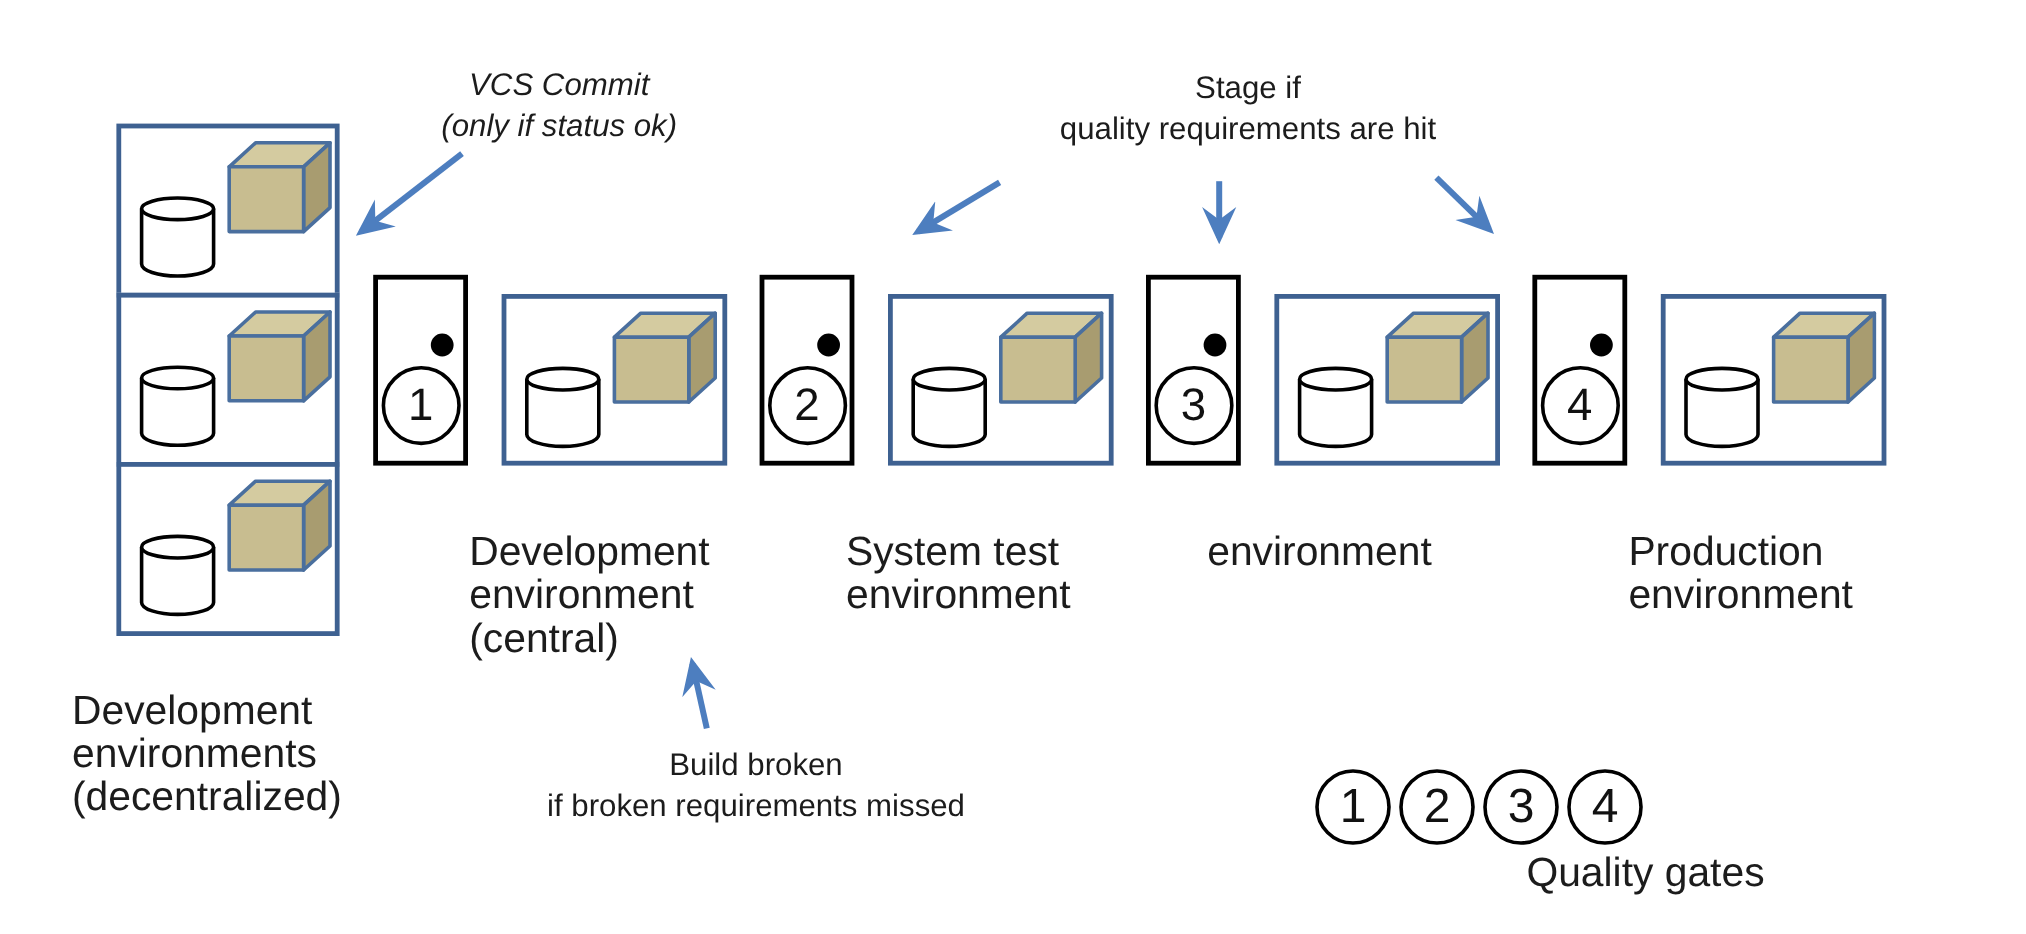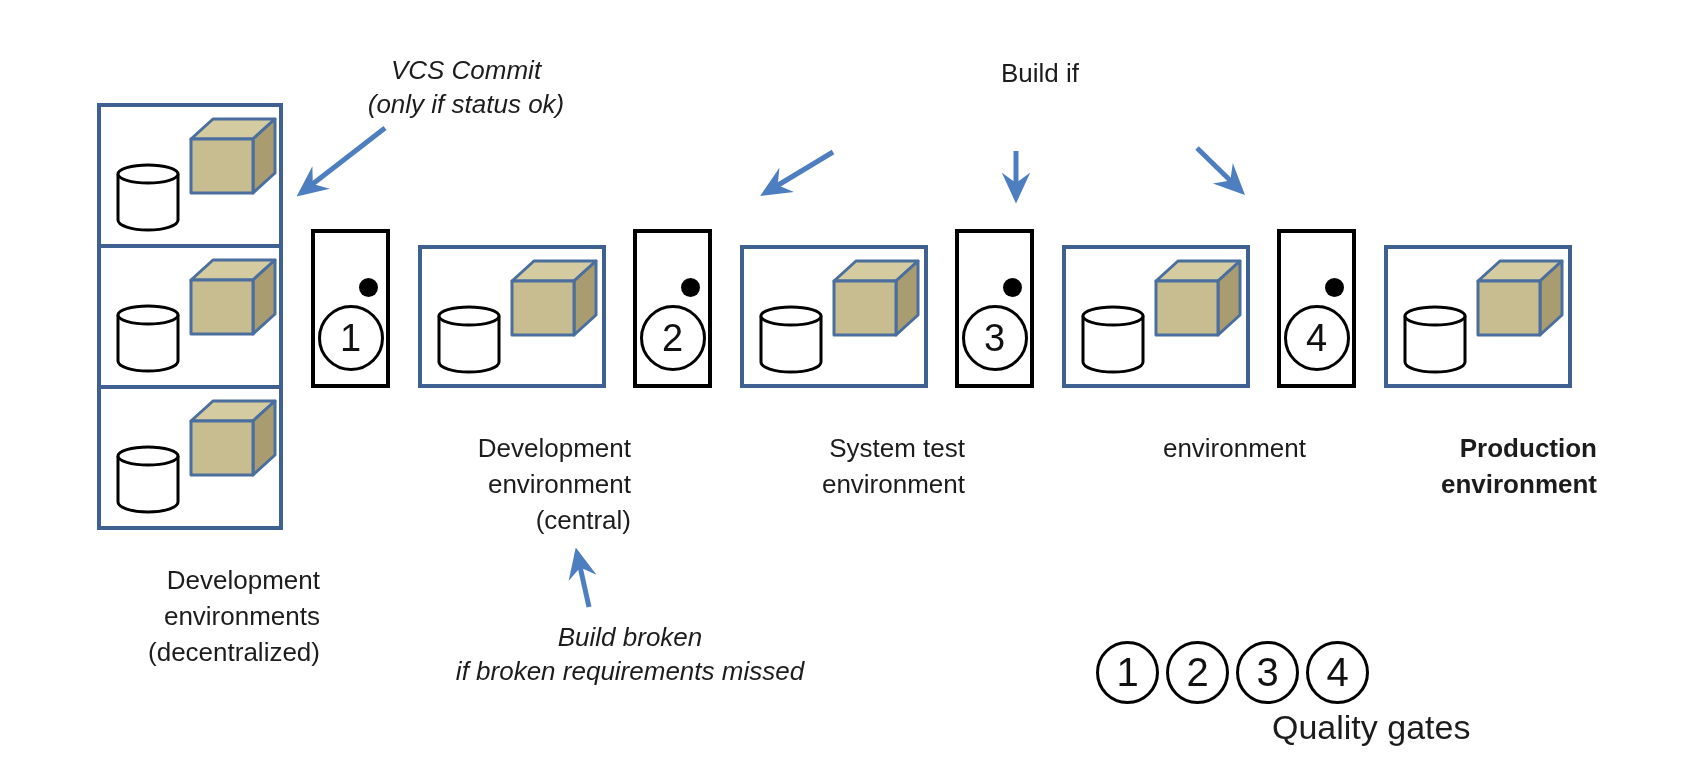--- a/index.html
+++ b/index.html
@@ -36,21 +36,21 @@
     border-radius:50%; background:#000000;
   }
   .gate-circle {
     position:absolute; left:50%; transform:translateX(-50%); top:72px;
     width:66px; height:66px; border:3px solid #000000; border-radius:50%;
     display:flex; align-items:center; justify-content:center;
     font-size:38px; color:#111111; background:#ffffff;
   }
 
   
-  .label { text-align:right; font-size:26px; line-height:36px; color:#1c1c1c; }
+  .label { text-align:left; font-size:34px; line-height:36px; color:#1c1c1c;margin-top:12px; }
   .ann   { text-align:center; font-size:26px; line-height:34px; color:#1c1c1c; }
 
   
   .legend-circle {
     width:63px; height:63px; border:3px solid #000000; border-radius:50%;
     display:flex; align-items:center; justify-content:center;
     font-size:40px; color:#111111; background:#ffffff; top:641px;
   }
   .legend-label { font-size:34px; color:#1c1c1c; }
 
@@ -194,35 +194,36 @@
 
   <div class="abs label" style="left:705px; top:430px; width:260px;">
     <div>System test</div>
     <div>environment</div>
   </div>
 
   <div class="abs label" style="left:1006px; top:430px; width:300px;">
     <div>environment</div>
   </div>
 
-  <div class="abs label" style="left:1357px; top:430px; width:240px;font-weight:bold;">
+  <div class="abs label" style="left:1357px; top:430px; width:240px;">
     <div>Production</div>
     <div>environment</div>
   </div>
 
   <div class="abs ann" style="left:316px; top:53px; width:300px;font-style:italic;">
     <div>VCS Commit</div>
     <div>(only if status ok)</div>
   </div>
 
   <div class="abs ann" style="left:858px; top:56px; width:364px;">
-    <div>Build if</div>
-  </div>
-
-  <div class="abs ann" style="left:410px; top:620px; width:440px;font-style:italic;">
+    <div>Stage if</div>
+    <div>quality requirements are hit</div>
+  </div>
+
+  <div class="abs ann" style="left:410px; top:620px; width:440px;">
     <div>Build broken</div>
     <div>if broken requirements missed</div>
   </div>
 
   <div class="abs legend-circle" style="left:1096px;">1</div>
   <div class="abs legend-circle" style="left:1166px;">2</div>
   <div class="abs legend-circle" style="left:1236px;">3</div>
   <div class="abs legend-circle" style="left:1306px;">4</div>
   <div class="abs legend-label" style="left:1272px; top:708px;">Quality gates</div>
 

